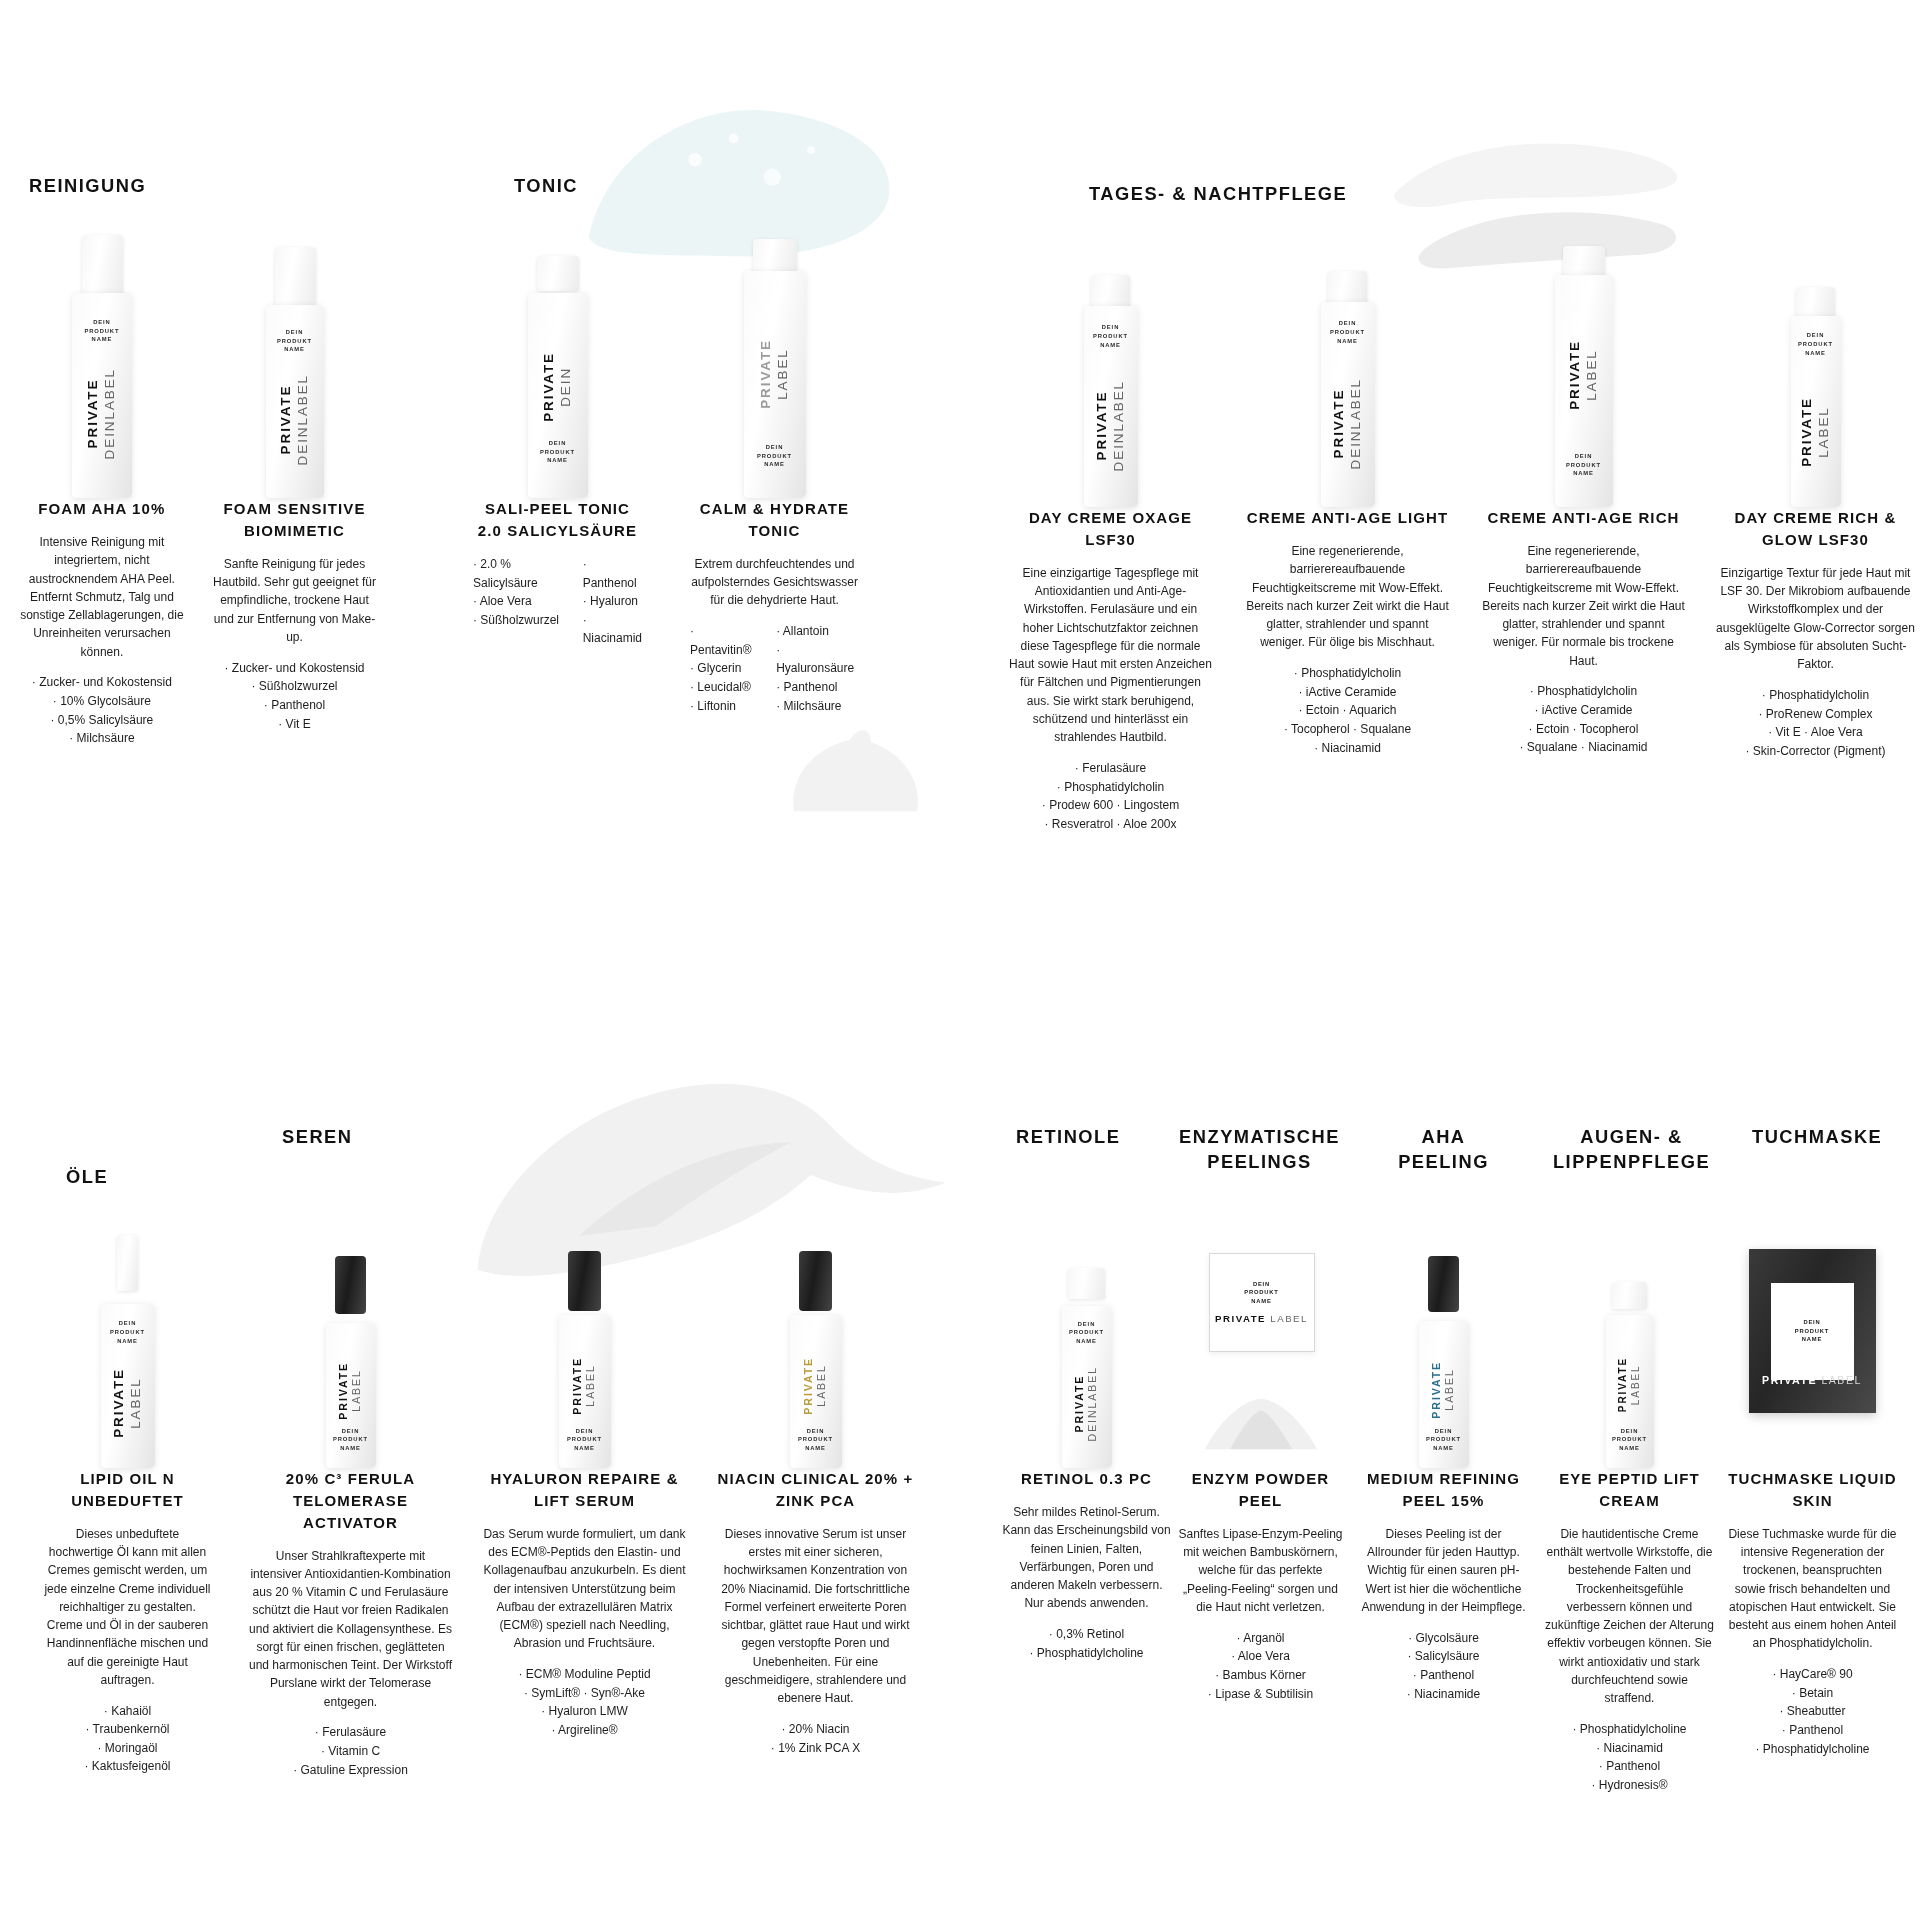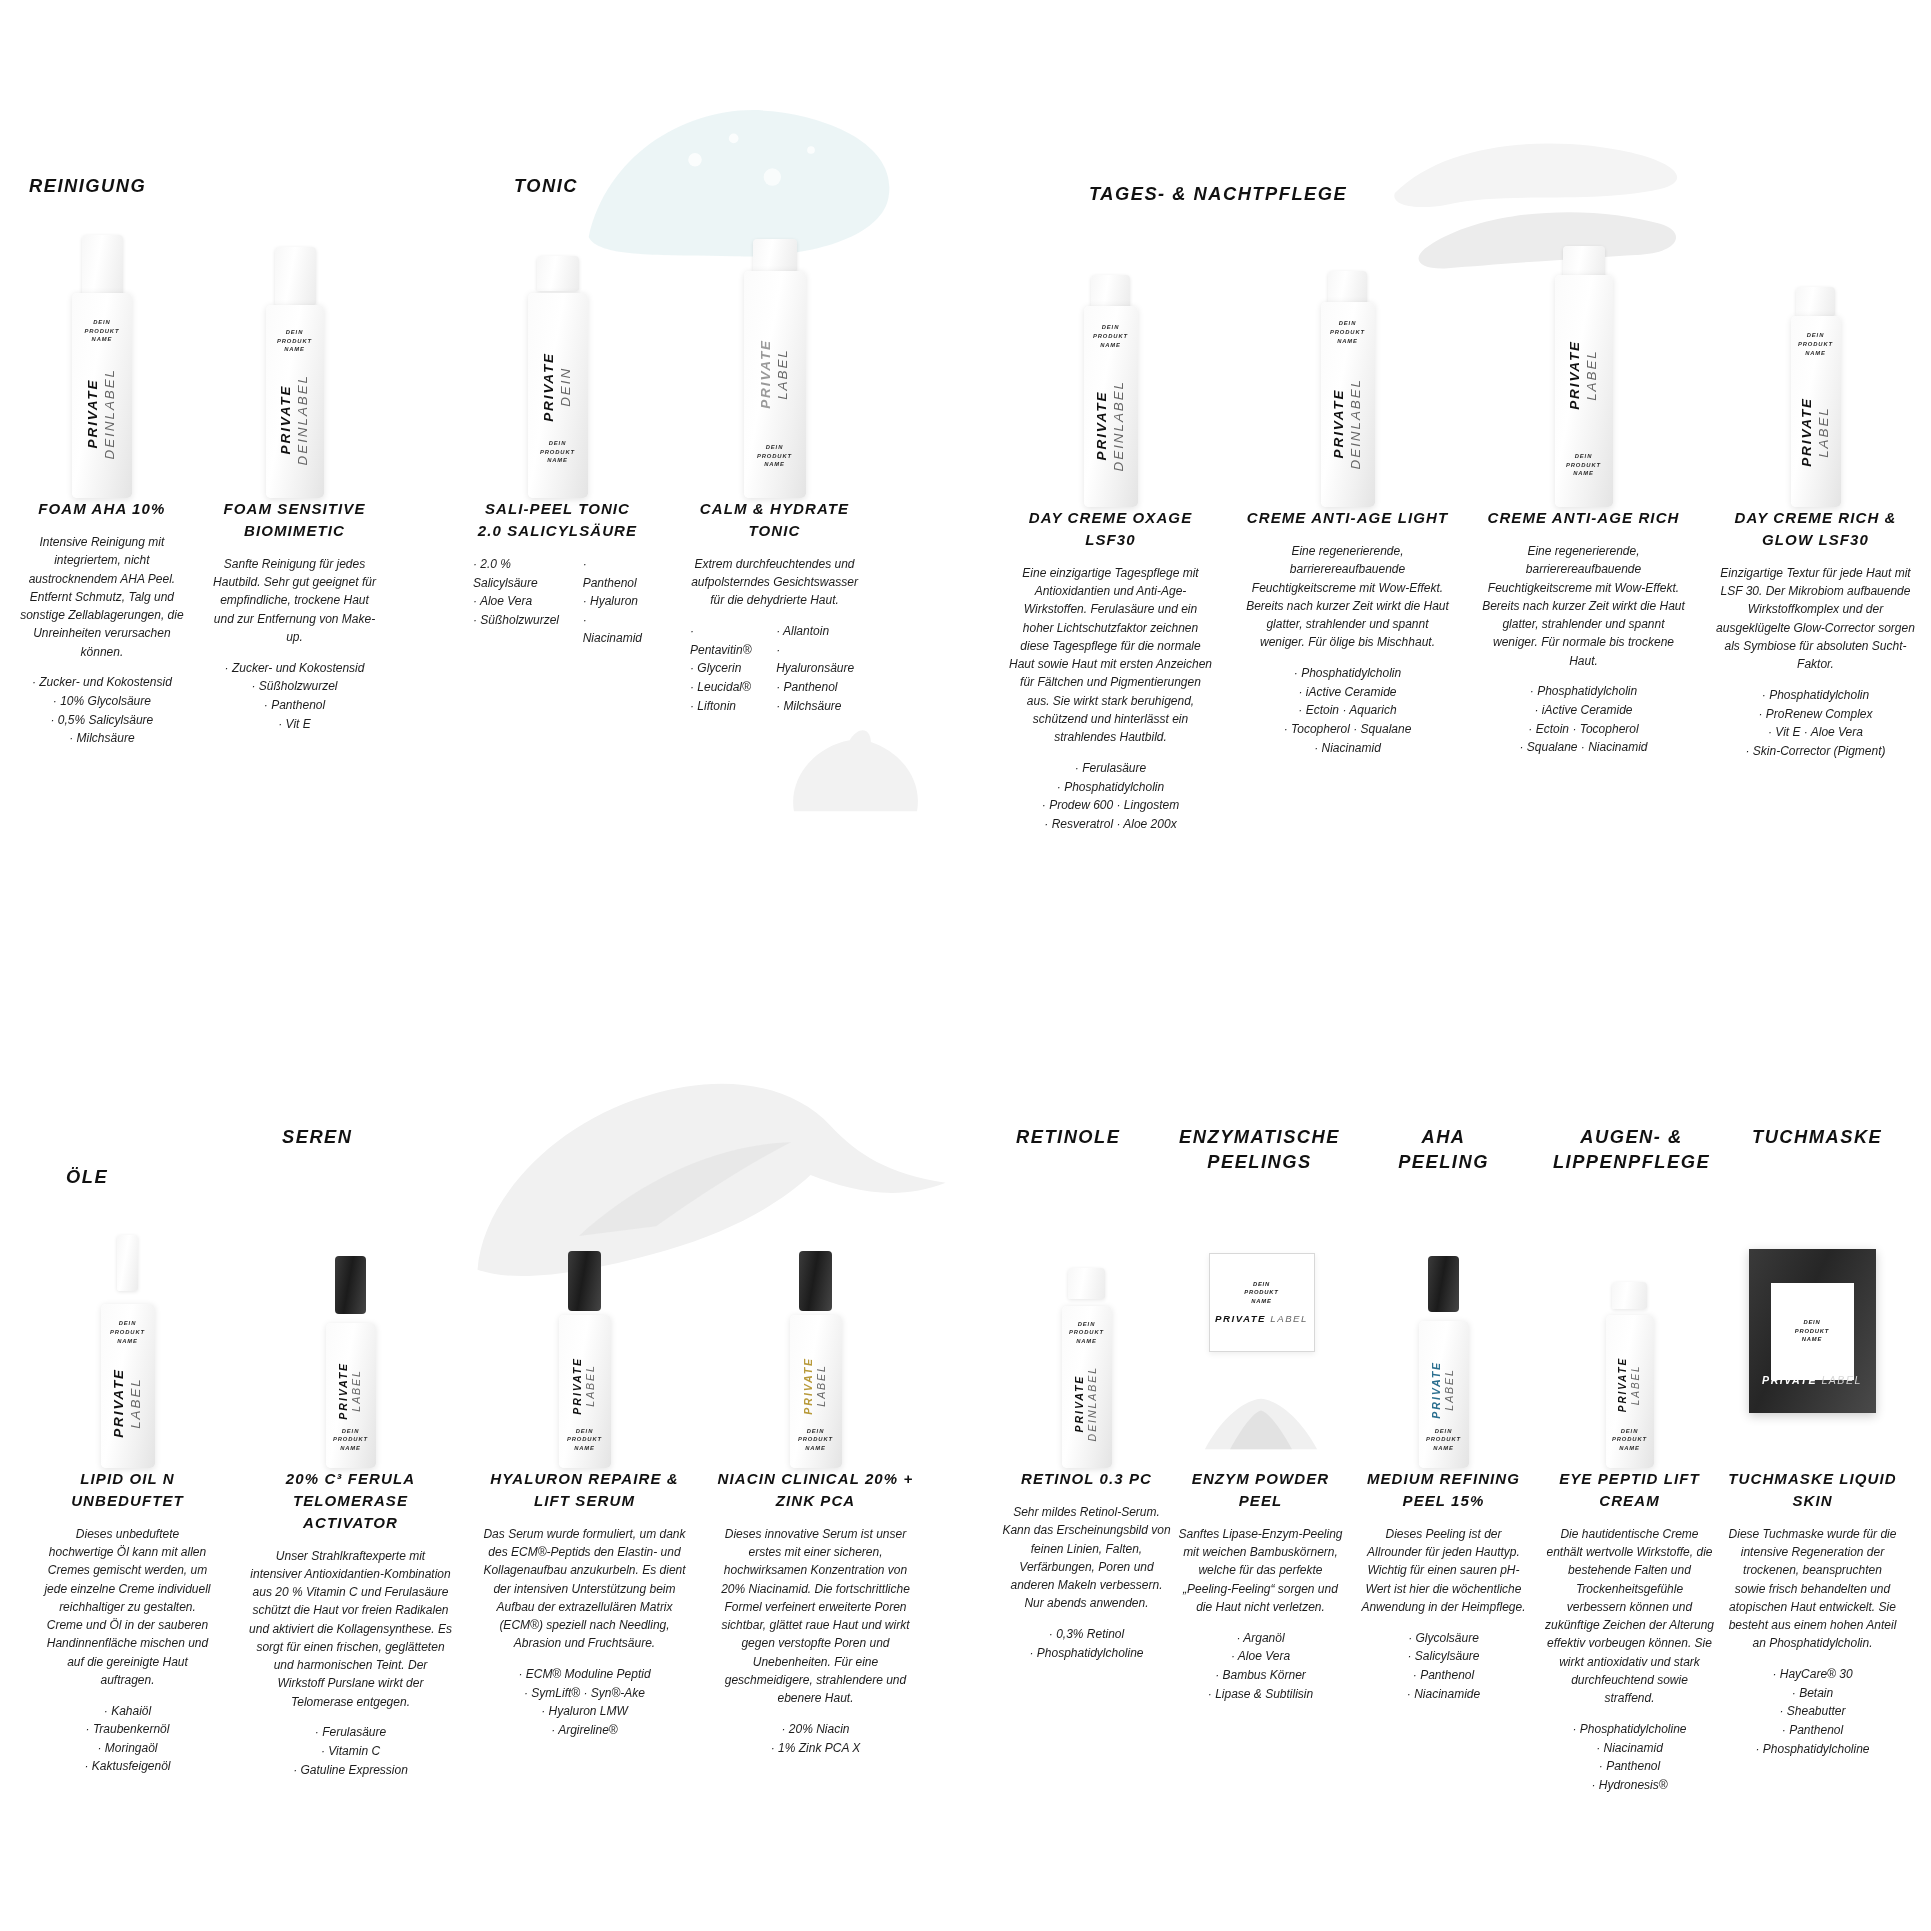--- a/index.html
+++ b/index.html
@@ -12,21 +12,20 @@
     height: 1931px;
     font-family: "Liberation Sans", sans-serif;
     color: #1a1a1a;
     position: relative;
     overflow: hidden;
   }
   .page {
     position: relative;
     width: 1931px;
     height: 1441px;
-    font-style: italic;
   }
 
   
   .section-title {
     position: absolute;
     font-size: 18.3px;
     font-weight: bold;
     letter-spacing: 1.5px;
     color: #111;
     text-transform: uppercase;
@@ -575,21 +574,21 @@
           </div>
         </div>
         <div class="lbl-h" style="position:absolute; left:0; right:0; bottom:25px; color:#fff; font-size:10.6px;">
           <span>PRIVATE</span>
           <span style="font-weight:300; color:#d8d8d8;">LABEL</span>
         </div>
       </div>
     </div>
     <div class="prod-name">TUCHMASKE LIQUID SKIN</div>
     <div class="desc">Diese Tuchmaske wurde für die intensive Regeneration der trockenen, beanspruchten sowie frisch behandelten und atopischen Haut entwickelt. Sie besteht aus einem hohen Anteil an Phosphatidylcholin.</div>
-    <div class="ing" style="white-space:pre-line;">· HayCare® 30
+    <div class="ing" style="white-space:pre-line;">· HayCare® 90
 · Betain
 · Sheabutter
 · Panthenol
 · Phosphatidylcholine</div>
   </div>
 
 </div>
 
 
 </body></html>

